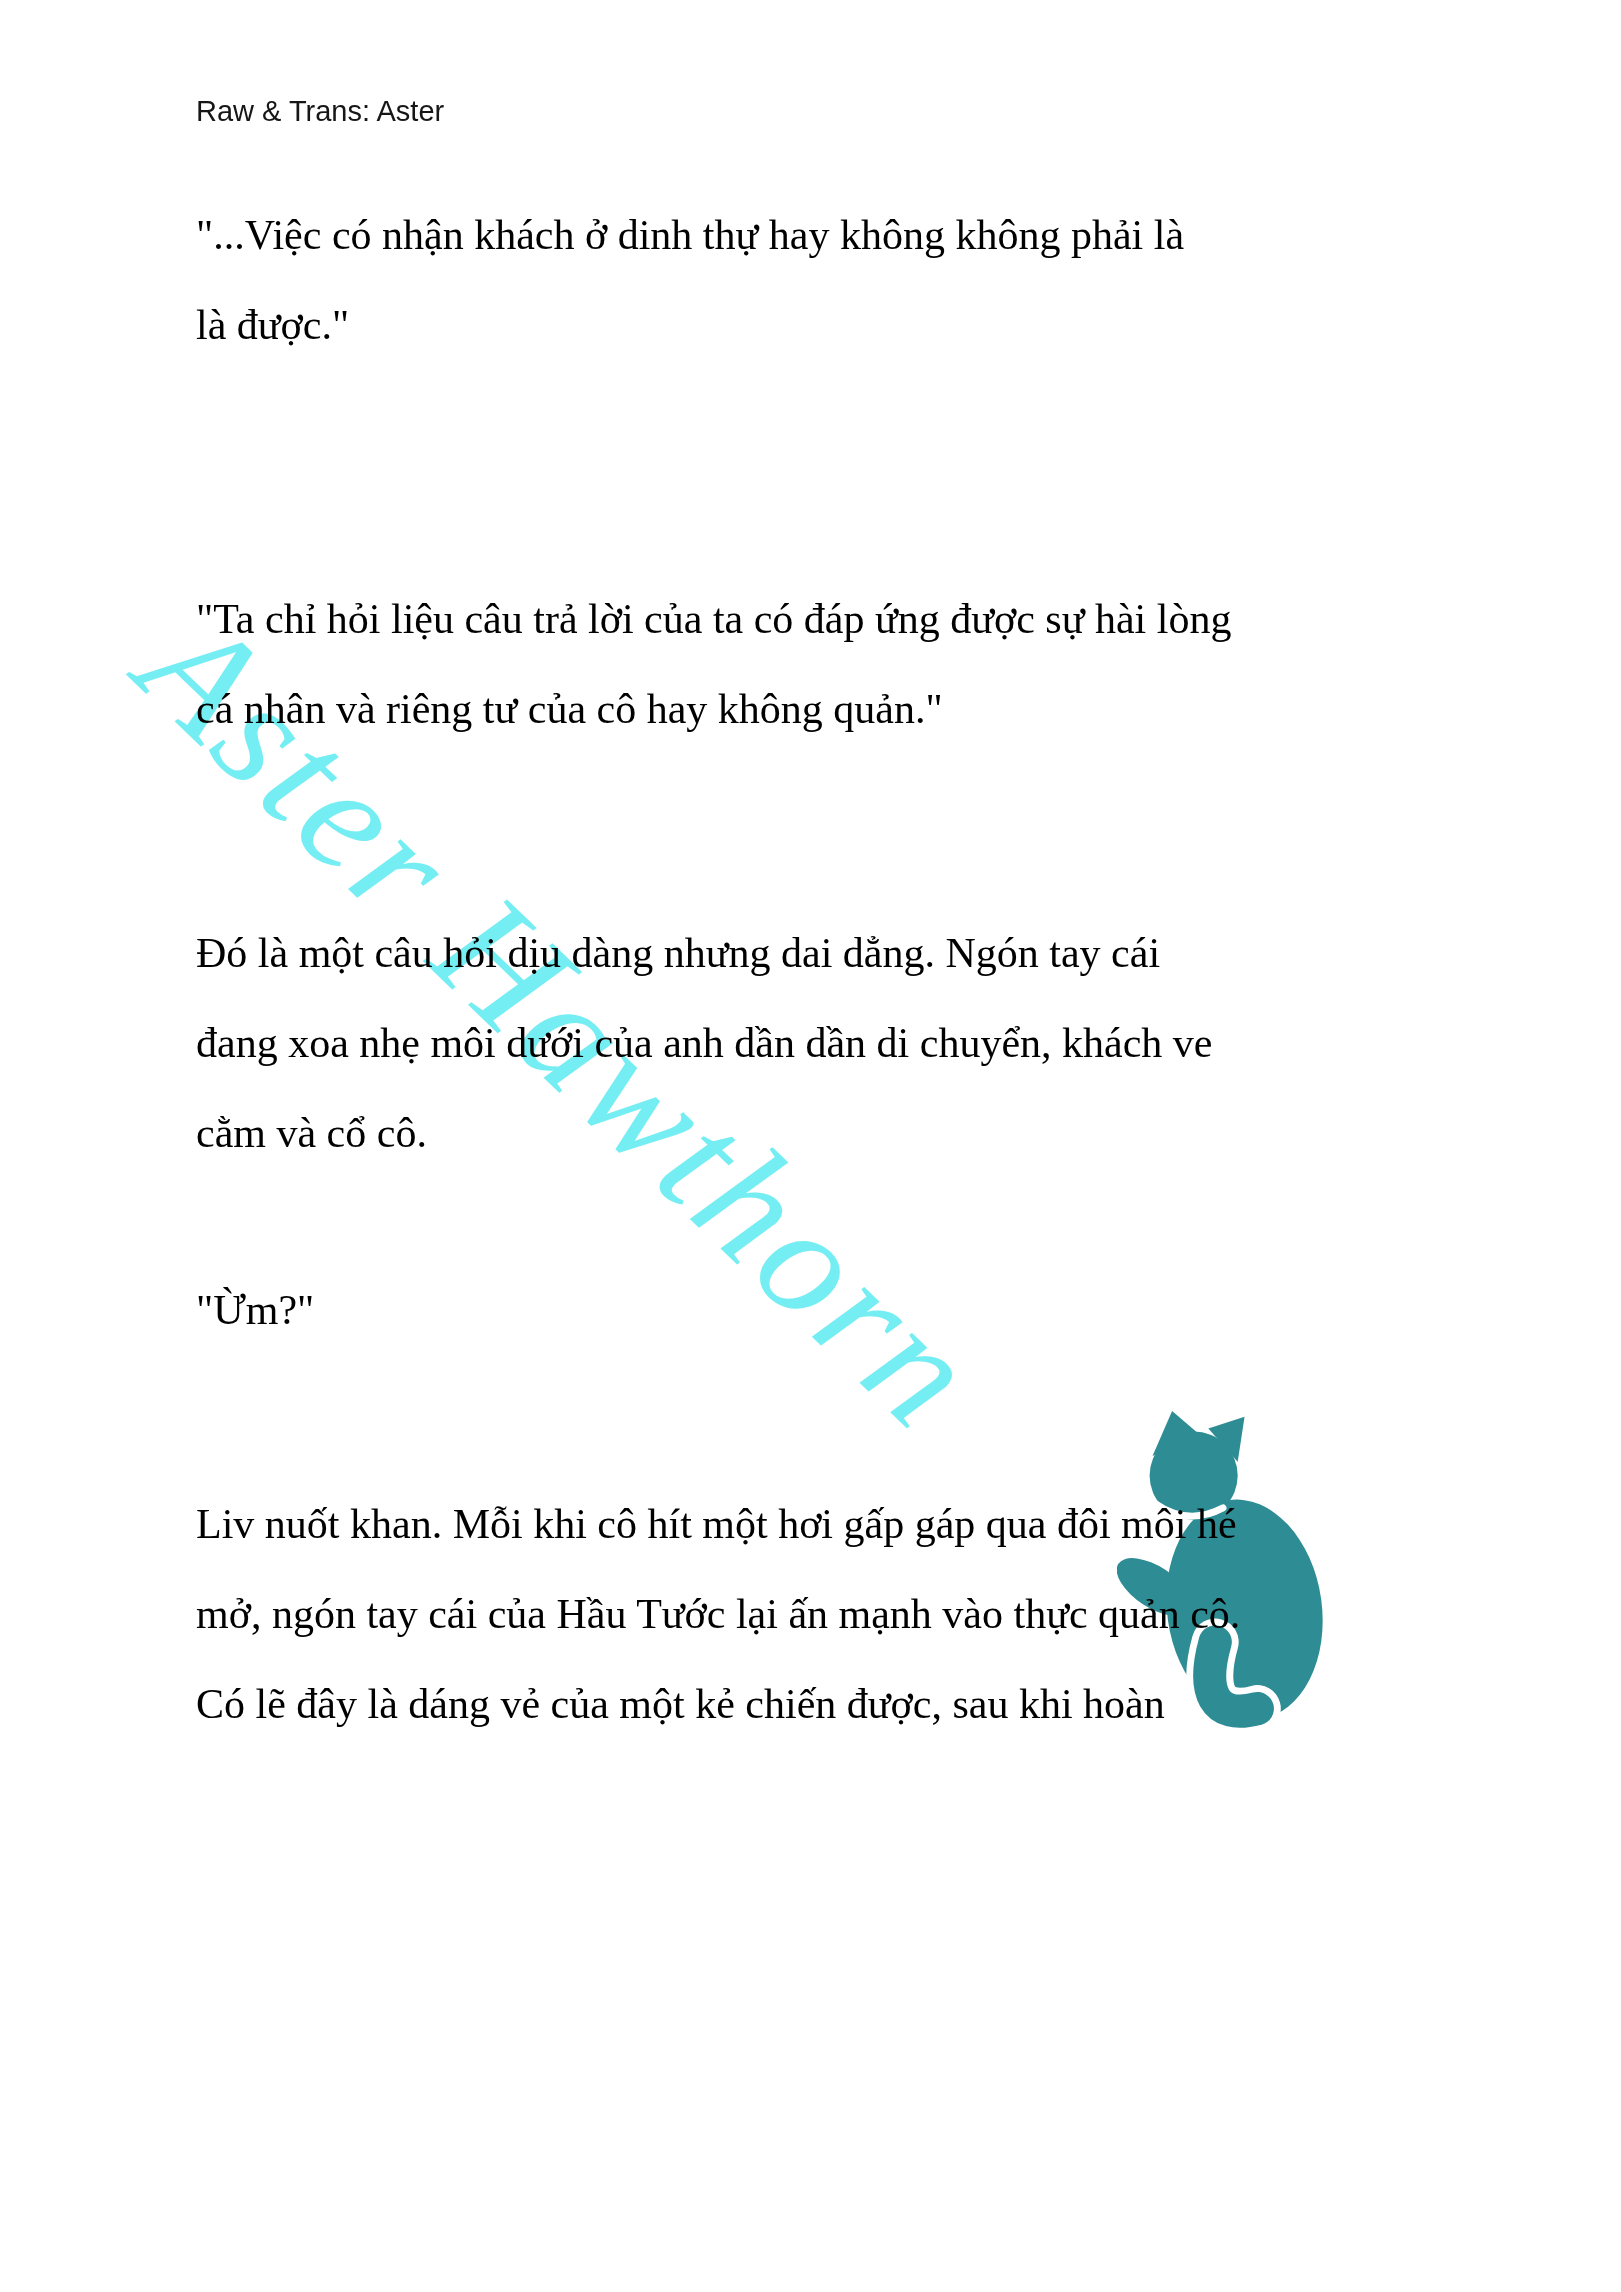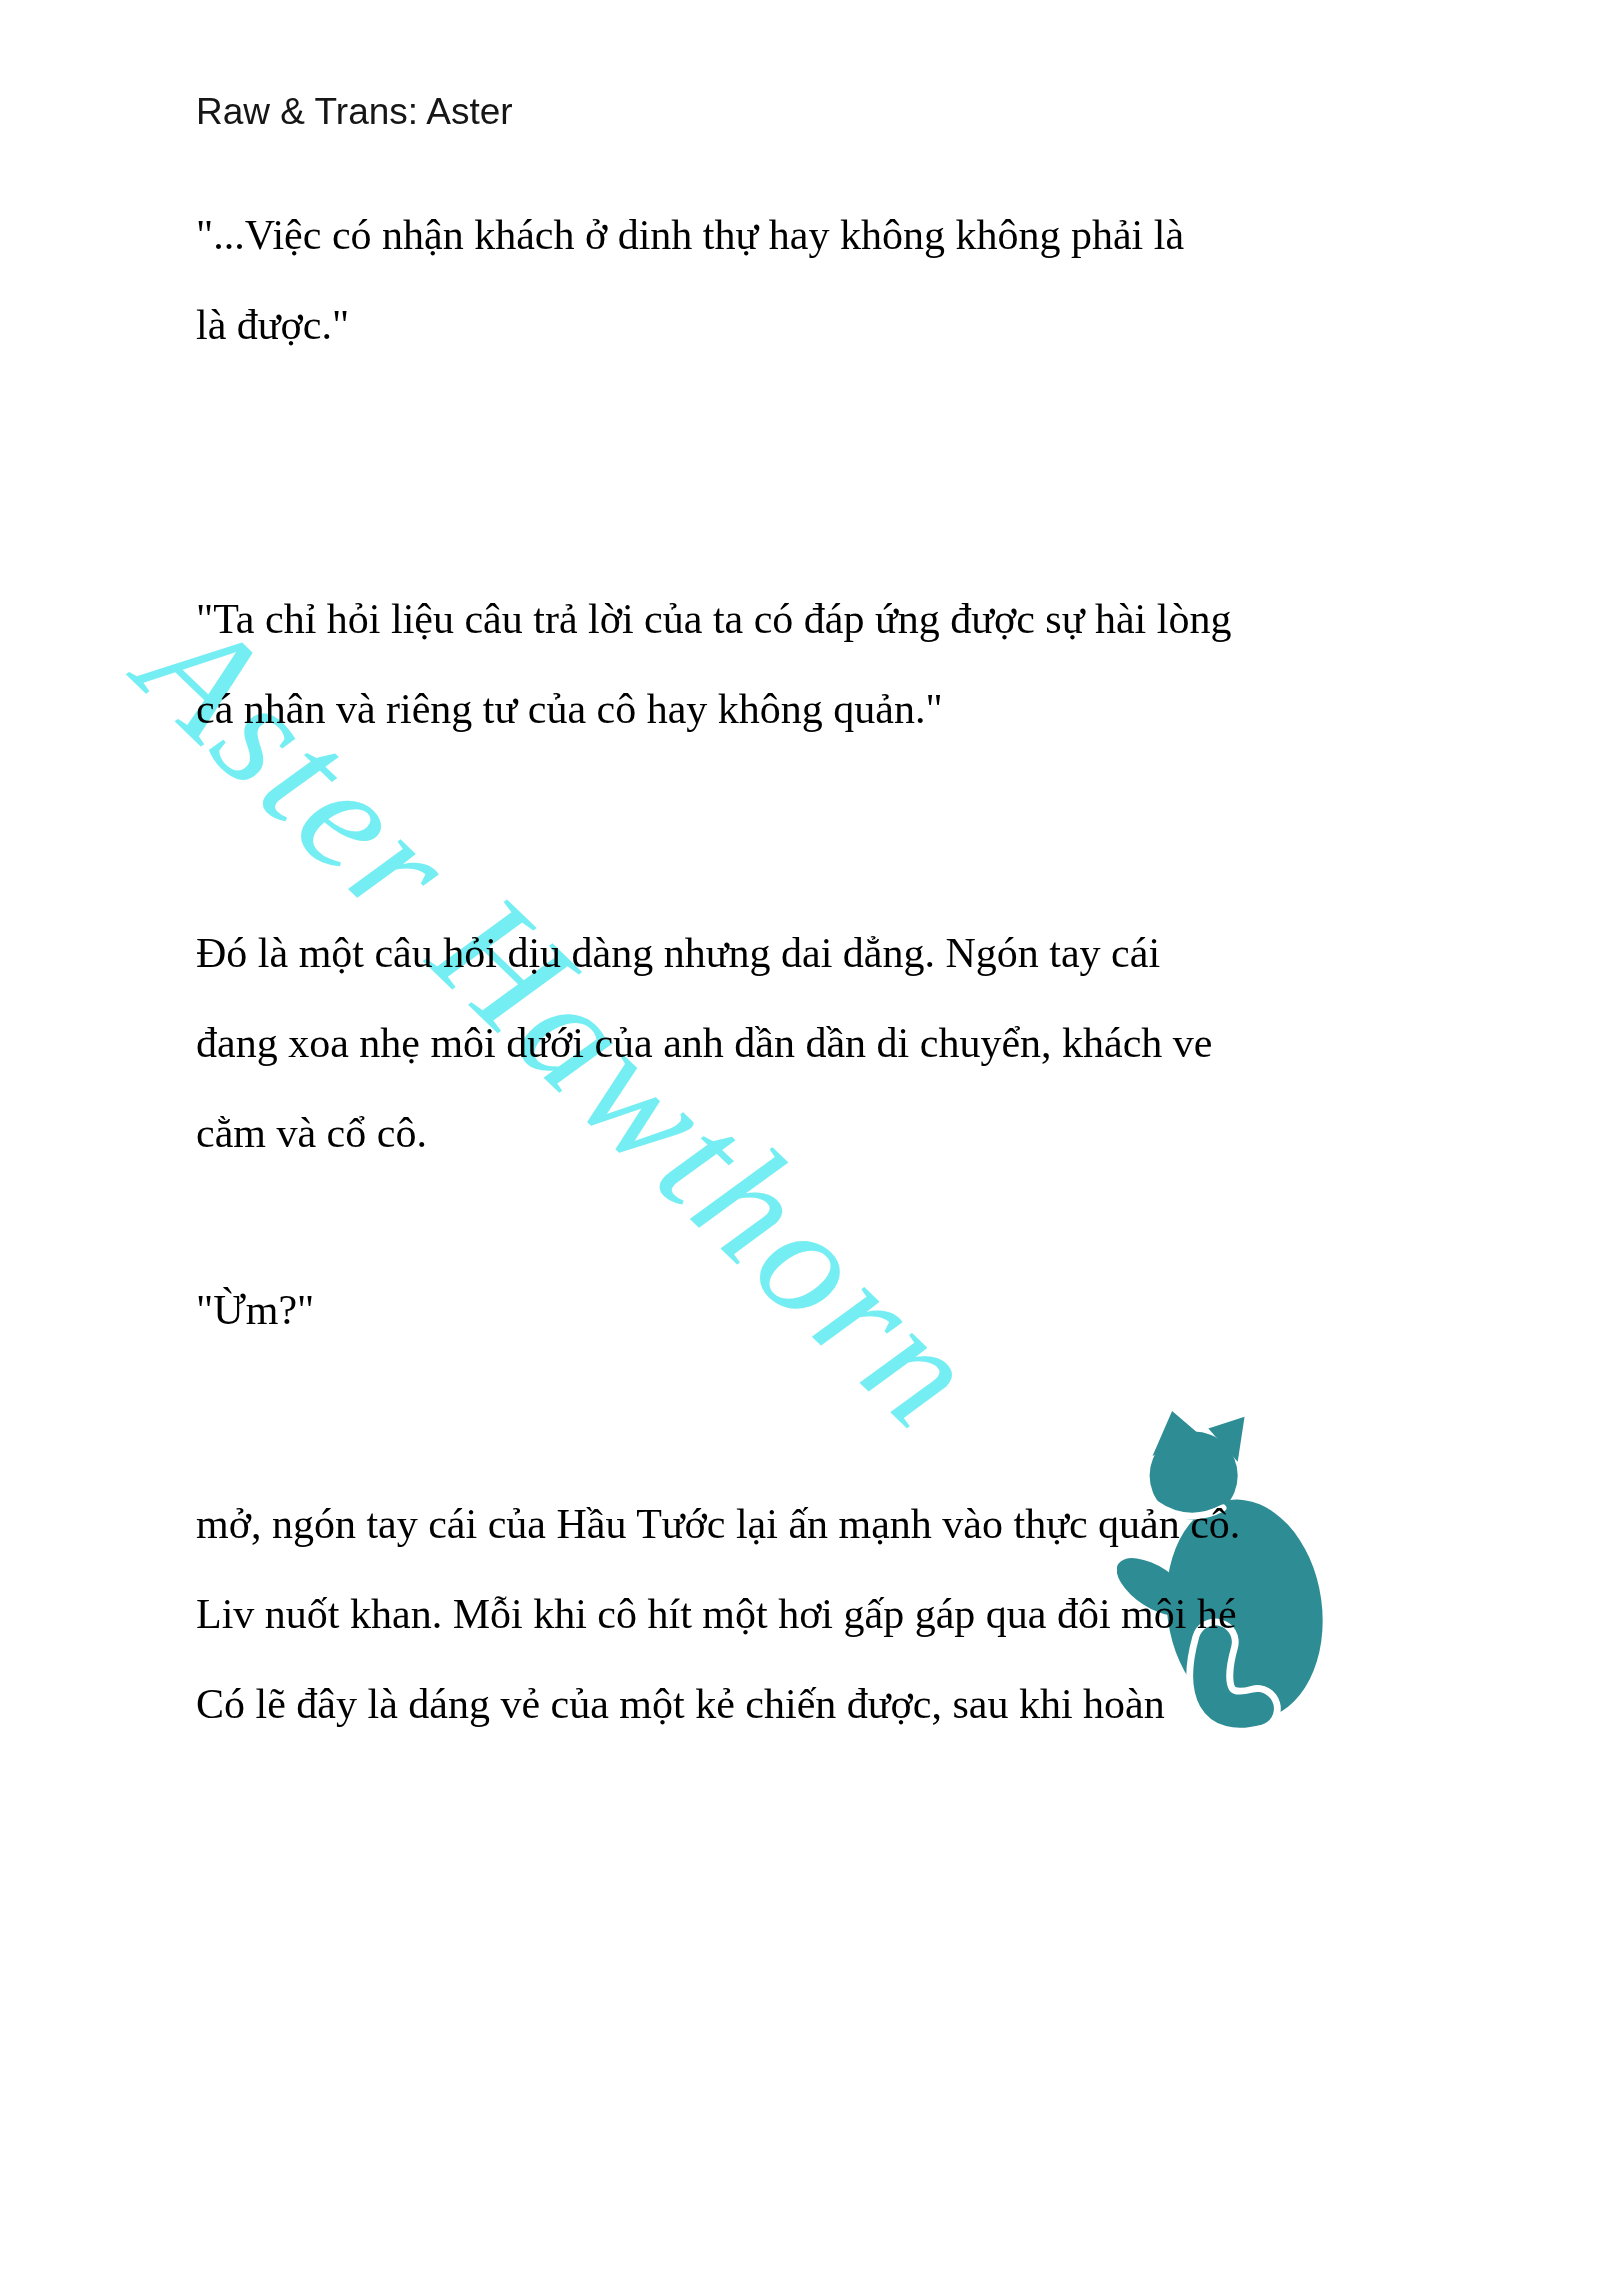--- a/index.html
+++ b/index.html
@@ -44,21 +44,21 @@
   .layer-text {
     position: absolute;
     inset: 0;
     z-index: 2;
   }
   .doc-header {
     position: absolute;
     left: 196px;
     top: 94px;
     font-family: "Liberation Sans", sans-serif;
-    font-size: 37px;
+    font-size: 29px;
     line-height: 35px;
     color: #161616;
     white-space: nowrap;
   }
   .para {
     position: absolute;
     left: 196px;
     width: 1274px;
     font-size: 42px;
     line-height: 90px;
@@ -117,20 +117,20 @@
       <div class="line">Đó là một câu hỏi dịu dàng nhưng dai dẳng. Ngón tay cái</div>
       <div class="line">đang xoa nhẹ môi dưới của anh dần dần di chuyển, khách ve</div>
       <div class="line">cằm và cổ cô.</div>
     </div>
 
     <div class="para p4">
       <div class="line">"Ừm?"</div>
     </div>
 
     <div class="para p5">
+      <div class="line">Liv nuốt khan. Mỗi khi cô hít một hơi gấp gáp qua đôi môi hé</div>
       <div class="line">mở, ngón tay cái của Hầu Tước lại ấn mạnh vào thực quản cô.</div>
-      <div class="line">Liv nuốt khan. Mỗi khi cô hít một hơi gấp gáp qua đôi môi hé</div>
       <div class="line">Có lẽ đây là dáng vẻ của một kẻ chiến được, sau khi hoàn</div>
     </div>
 
   </div>
 </div>
 
 
 </body></html>

